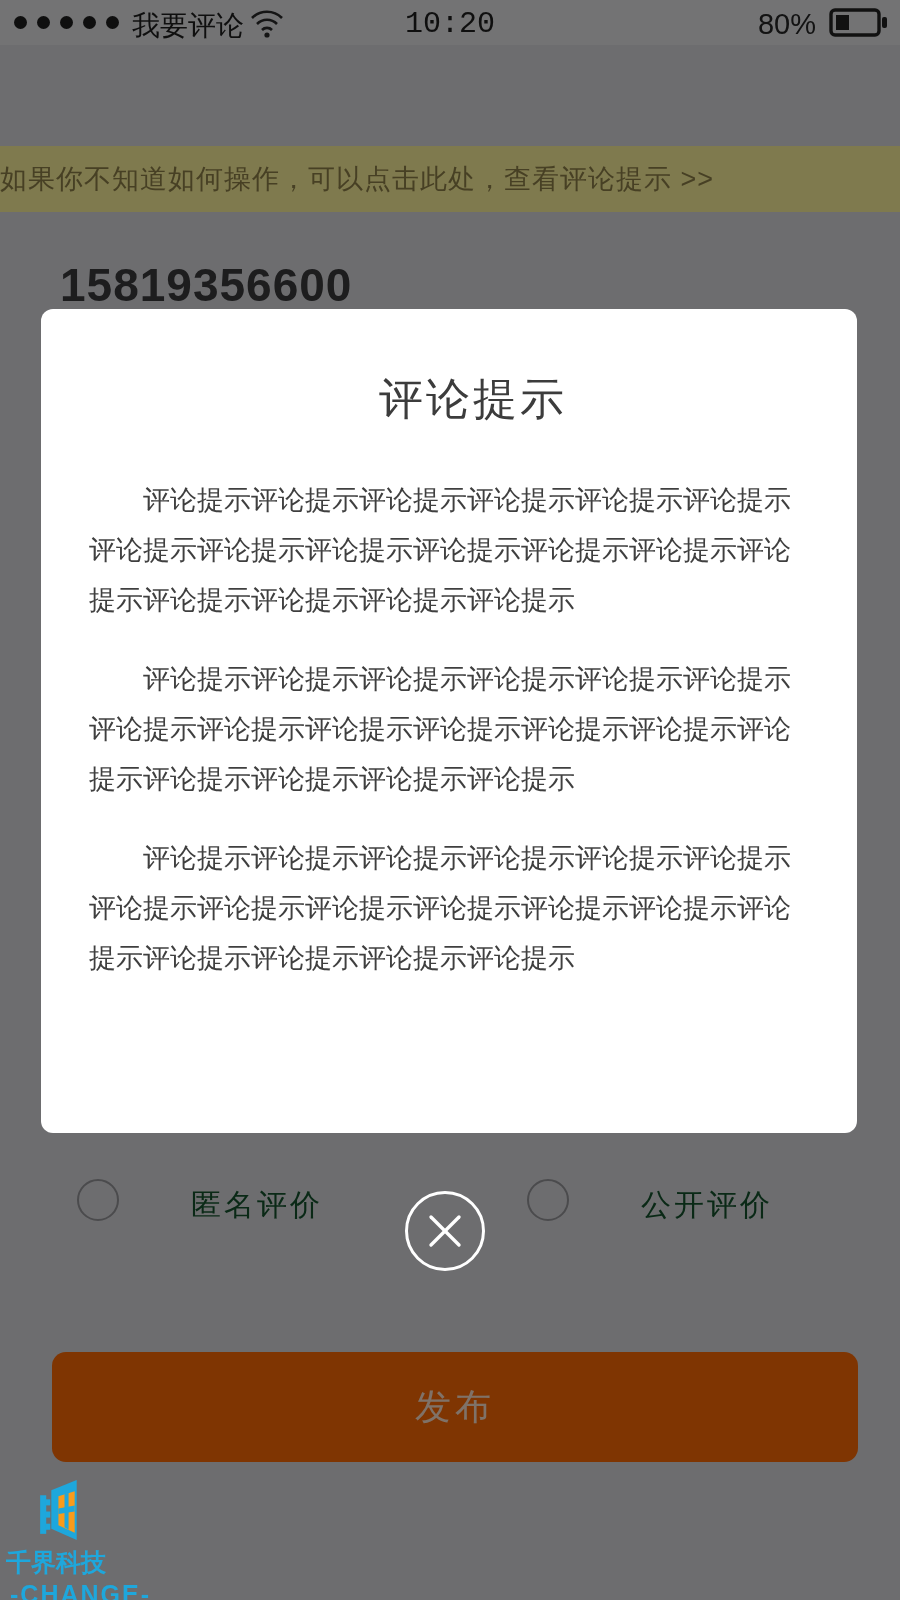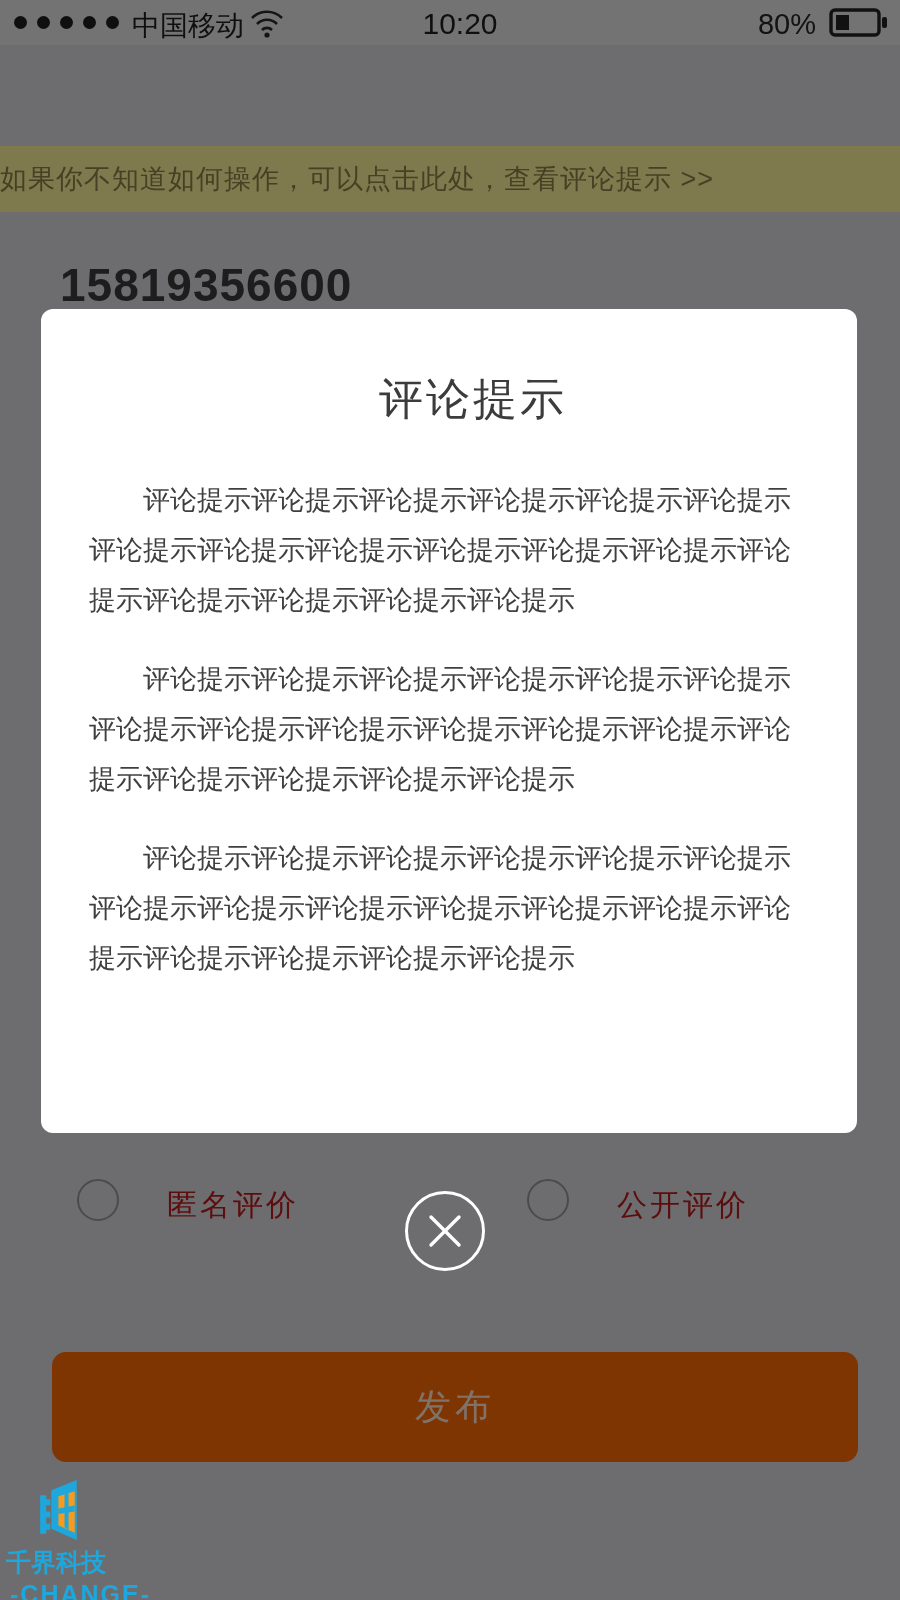--- a/index.html
+++ b/index.html
@@ -4,21 +4,21 @@
 <style>
   html,body{margin:0;padding:0;background:#333;}
   *{box-sizing:border-box;font-family:"Liberation Sans","DejaVu Sans",sans-serif;}
   .screen{position:relative;width:900px;height:1600px;margin:0 auto;background:#dadade;overflow:hidden;}
 
   
   .statusbar{position:absolute;left:0;top:0;width:900px;height:45px;background:#e7e7e9;}
   .sig-dot{position:absolute;top:16px;width:13px;height:13px;border-radius:50%;background:#1f1f1f;}
   .carrier{position:absolute;left:132px;top:7px;font-size:28px;color:#1f1f1f;}
   .wifi{position:absolute;left:248px;top:6px;}
-  .clock{position:absolute;left:400px;top:7px;width:120px;text-align:center;font-size:30px;color:#1f1f1f;}
+  .clock{position:absolute;left:390px;top:7px;width:120px;text-align:center;font-size:30px;color:#1f1f1f;font-family:Liberation Mono, monospace;}
   .batt-pct{position:absolute;right:84px;top:8px;font-size:29px;color:#262626;}
   .battery{position:absolute;right:10px;top:6px;}
 
   .navbar{position:absolute;left:0;top:45px;width:900px;height:101px;background:#e7e7e9;}
   .back{position:absolute;left:24px;top:66px;width:30px;height:52px;cursor:pointer;}
   .nav-title{position:absolute;left:85px;top:70px;font-size:38px;font-weight:500;color:#1c1c1c;letter-spacing:2px;}
   .capsule{position:absolute;left:702px;top:11px;width:176px;height:64px;border-radius:32px;
            background:rgba(255,255,255,0.35);border:2px solid rgba(0,0,0,0.10);}
   .cap-more{position:absolute;left:0;top:0;width:88px;height:60px;cursor:pointer;}
   .cap-dot{position:absolute;top:50%;transform:translateY(-50%);border-radius:50%;background:#1c1c1c;}
@@ -27,21 +27,21 @@
 
   .banner{position:absolute;left:0;top:146px;width:900px;height:66px;background:#fef49c;
           display:flex;align-items:center;cursor:pointer;}
   .banner span{font-size:27px;color:#8f8049;letter-spacing:1px;}
 
   .phone{position:absolute;left:60px;top:258px;font-size:46px;font-weight:bold;color:#3a3a3c;letter-spacing:1px;}
 
   .radio-row{position:absolute;left:0;top:1170px;width:900px;height:70px;}
   .radio-circle{position:absolute;top:9px;width:42px;height:42px;border-radius:50%;
                 border:2px solid #96969a;background:transparent;cursor:pointer;}
-  .radio-label{position:absolute;top:15px;font-size:30px;color:#b91c1c;letter-spacing:3px;cursor:pointer;}
+  .radio-label{position:absolute;top:15px;font-size:30px;color:#14532d;letter-spacing:3px;cursor:pointer;margin-left:24px;}
 
   .publish{position:absolute;left:52px;top:1352px;width:806px;height:110px;border-radius:14px;
            background:#fe6a04;border:none;display:flex;align-items:center;justify-content:center;cursor:pointer;}
   .publish span{font-size:36px;color:rgba(255,255,255,0.82);letter-spacing:4px;}
 
   
   .overlay{position:absolute;left:0;top:0;width:900px;height:1600px;background:rgba(0,0,0,0.5);z-index:10;}
 
   
   .modal{position:absolute;left:41px;top:309px;width:816px;height:824px;background:#ffffff;
@@ -67,21 +67,21 @@
 <div class="screen">
 
   <div class="statusbar">
     <span>
       <span class="sig-dot" style="left:14px"></span>
       <span class="sig-dot" style="left:37px"></span>
       <span class="sig-dot" style="left:60px"></span>
       <span class="sig-dot" style="left:83px"></span>
       <span class="sig-dot" style="left:106px"></span>
     </span>
-    <span class="carrier">中国移动</span>
+    <span class="carrier">我要评论</span>
     <svg class="wifi" width="38" height="34" viewBox="0 0 38 34">
       <path d="M4 12 A 21 21 0 0 1 34 12" fill="none" stroke="#2a2a2a" stroke-width="2.6"></path>
       <path d="M9 18 A 14 14 0 0 1 29 18" fill="none" stroke="#2a2a2a" stroke-width="2.6"></path>
       <path d="M14 24 A 7 7 0 0 1 24 24" fill="none" stroke="#2a2a2a" stroke-width="2.6"></path>
       <circle cx="19" cy="29" r="2.6" fill="#2a2a2a"></circle>
     </svg>
     <span class="clock">10:20</span>
     <span class="batt-pct">80%</span>
     <svg class="battery" width="62" height="34" viewBox="0 0 62 34">
       <rect x="3" y="4" width="48" height="25" rx="4" fill="none" stroke="#222" stroke-width="3.4"></rect>

